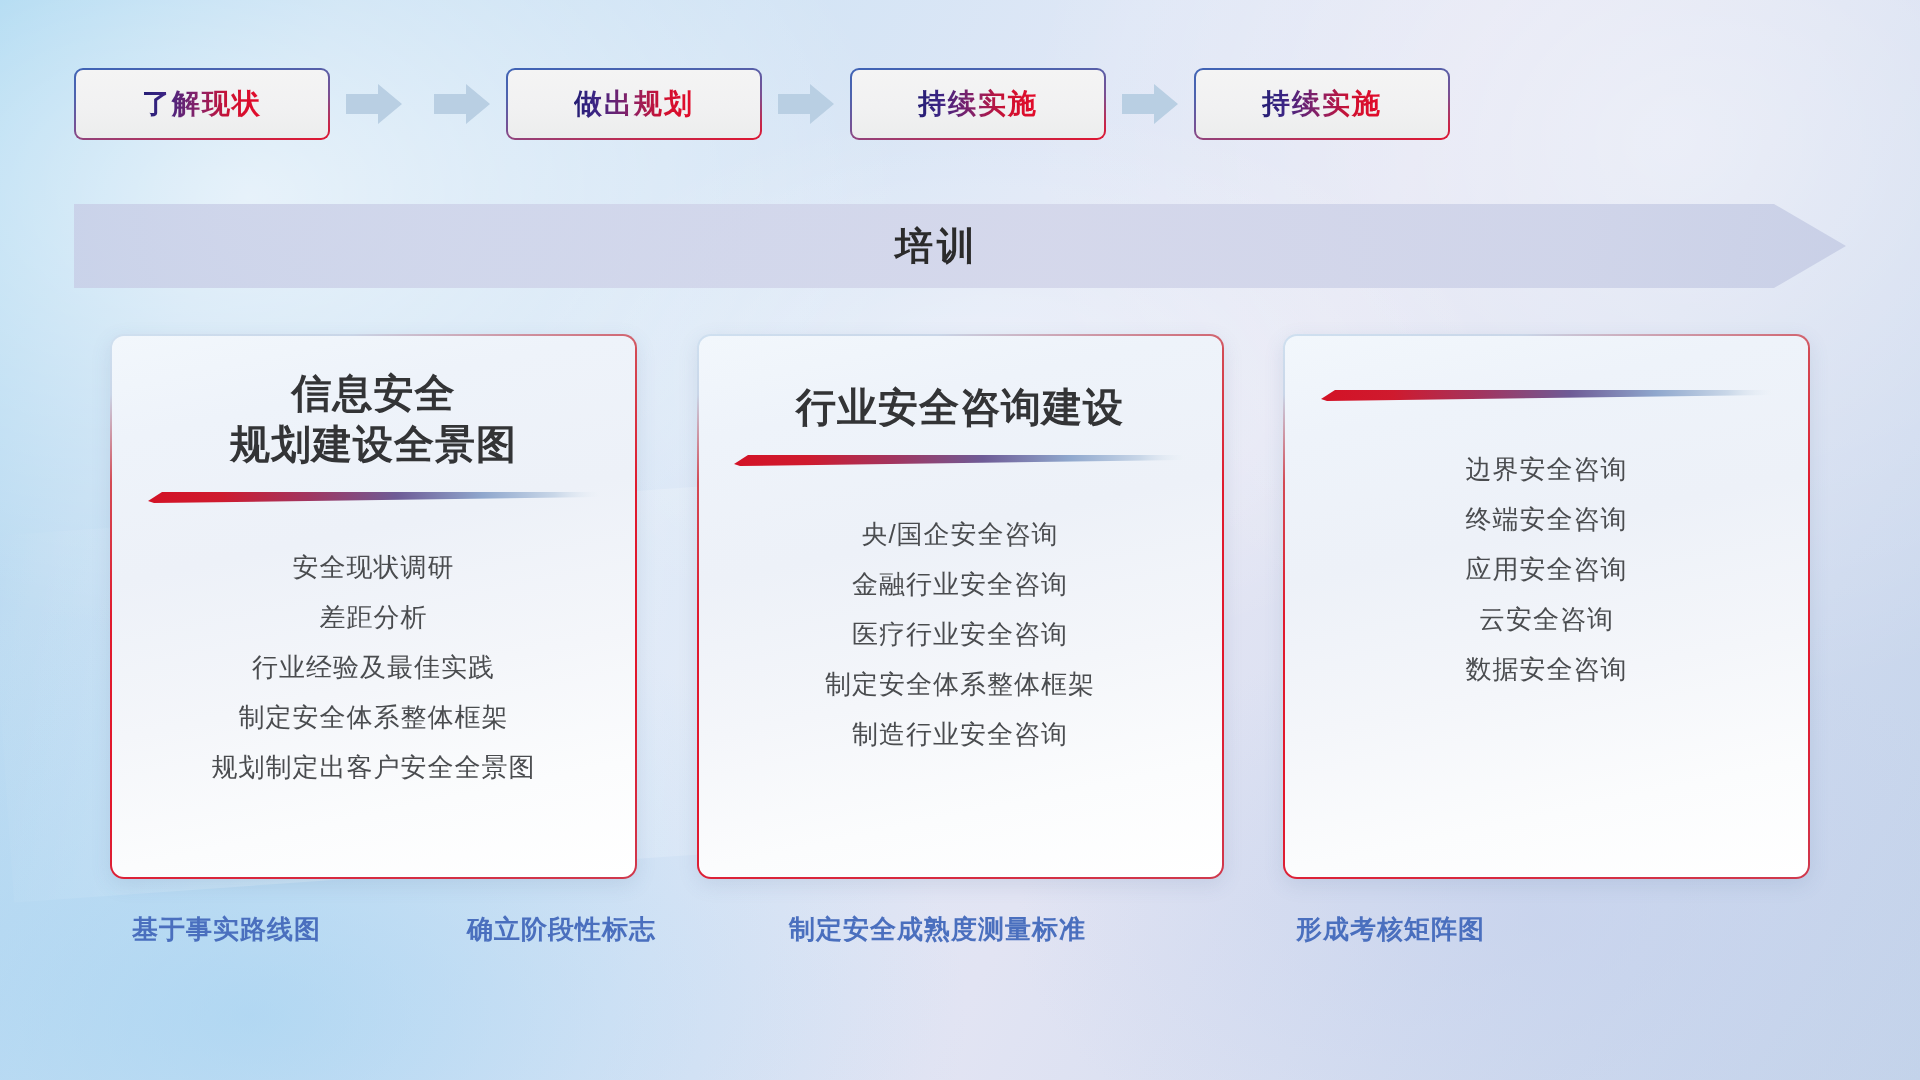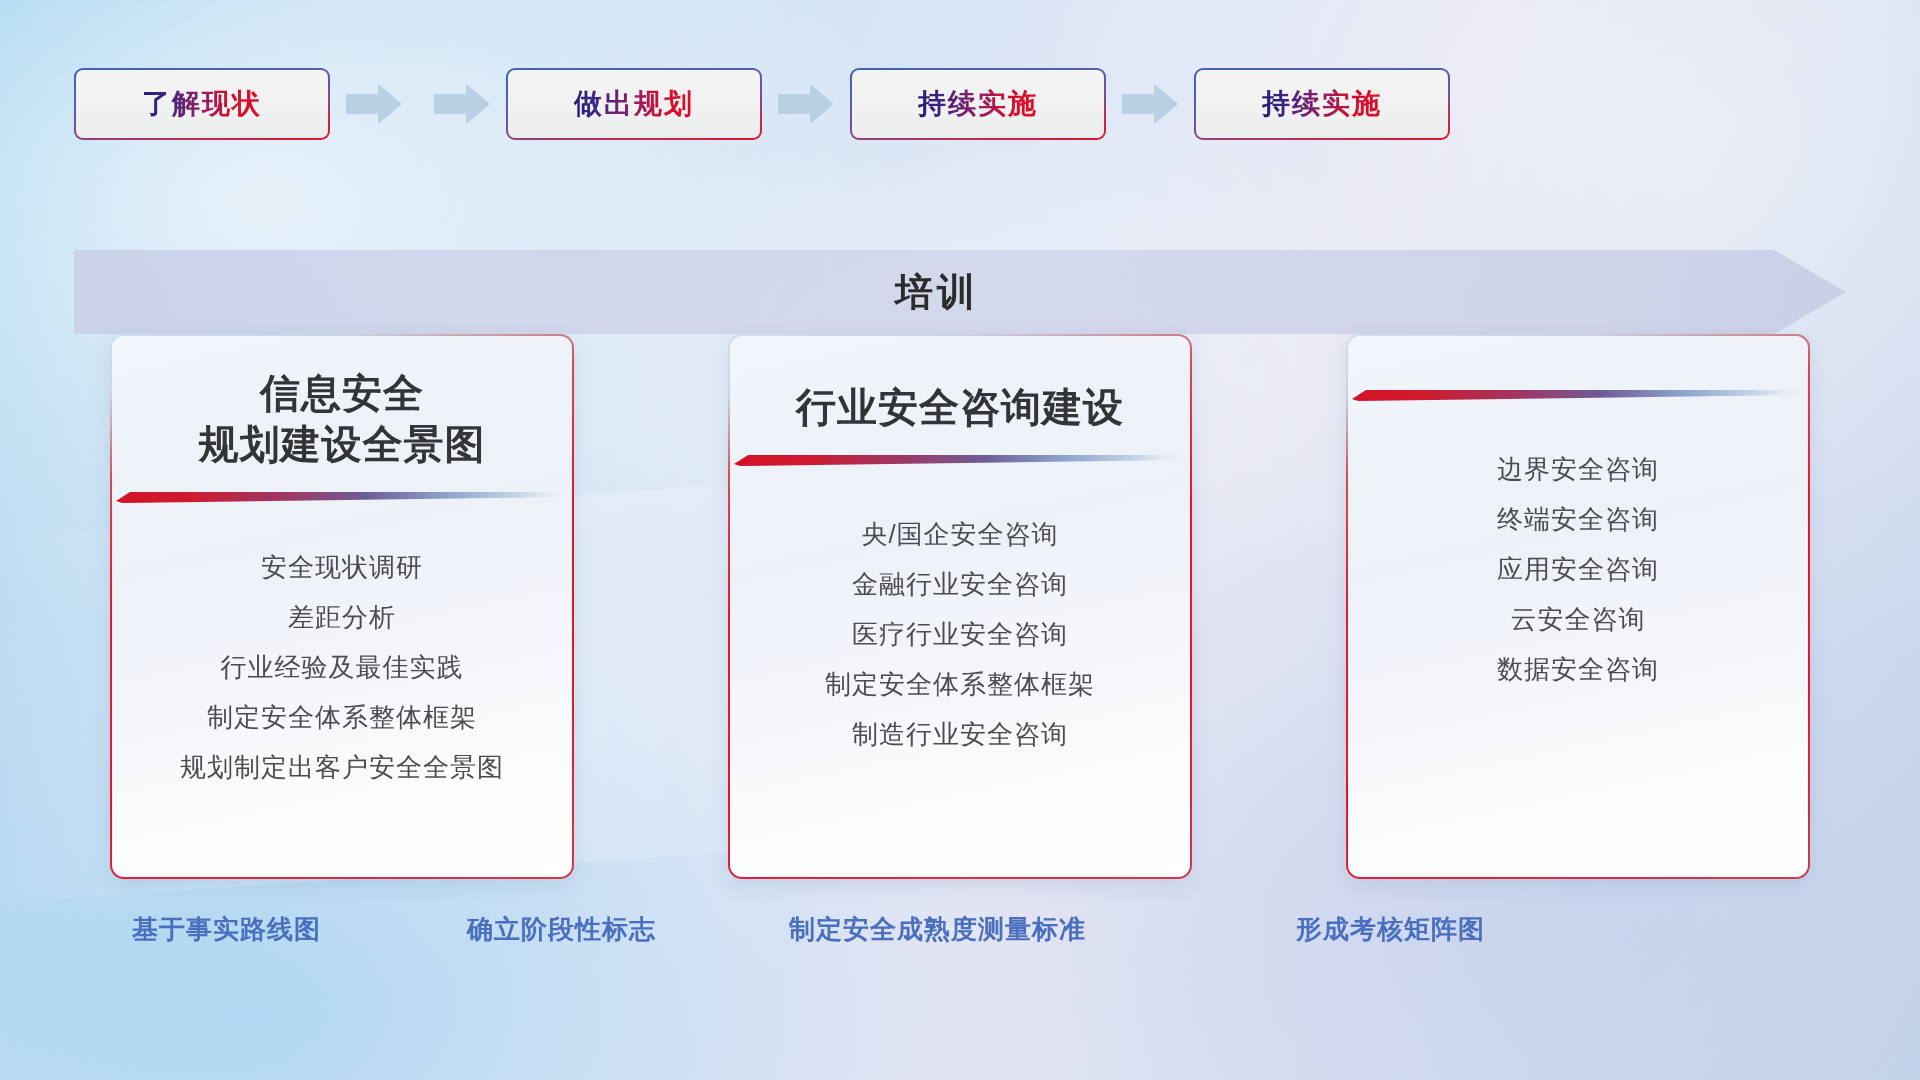--- a/index.html
+++ b/index.html
@@ -73,37 +73,37 @@
   .step-arrow{
     flex:0 0 auto;
     width:60px;height:46px;
     margin:0 14px;
     position:relative;
   }
   .step-arrow svg{display:block;width:100%;height:100%;}
 
   
   #training-banner{
-    position:absolute;left:74px;top:204px;width:1772px;height:84px;margin-top:46px;
+    position:absolute;left:74px;top:204px;width:1772px;height:84px;
   }
   #training-banner svg{position:absolute;inset:0;width:100%;height:100%;}
   #training-label{
     position:absolute;inset:0;
     display:flex;align-items:center;justify-content:center;
     font-size:38px;font-weight:700;color:#2b2b2b;letter-spacing:4px;
     padding-right:46px;box-sizing:border-box;
   }
 
   
   #cards-row{
     position:absolute;left:110px;top:334px;width:1700px;height:545px;
     display:flex;justify-content:space-between;
   }
   .card{
-    width:464px;height:545px;
+    width:527px;height:545px;
     position:relative;
     border-radius:3px;
     box-sizing:border-box;
     text-decoration:underline;
   }
   .card-frame{
     position:absolute;inset:0;
     border-radius:14px;
     border:2px solid transparent;
     background:

